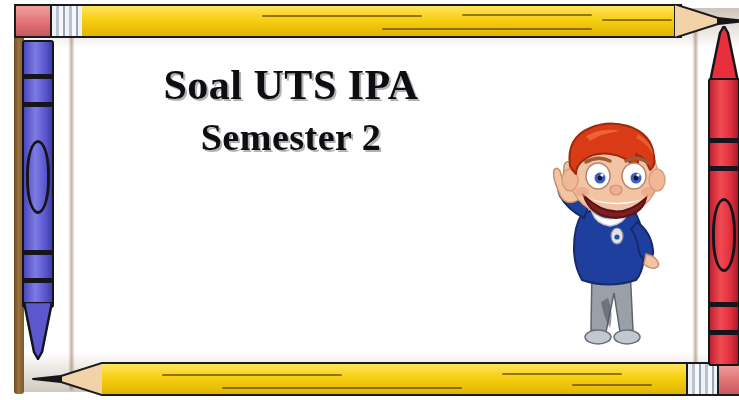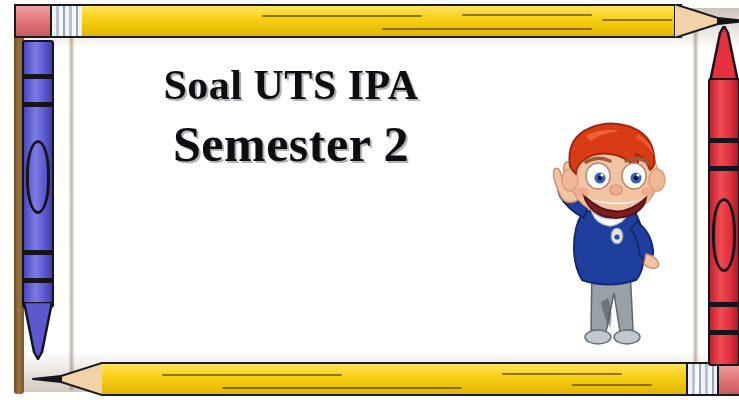--- a/index.html
+++ b/index.html
@@ -81,21 +81,21 @@
     text-align: center;
     color: #0d0d12;
     font-weight: bold;
     line-height: 1.04;
     text-shadow: 2px 2px 0 rgba(0,0,0,0.30);
     letter-spacing: 0.5px;
   }
   .headline .l1 { font-size: 42px; display: block; }
   .headline .l2 { font-size: 38px; display: block; margin-top: 12px; }
   .headline .l3 { font-size: 38px; display: block; margin-top: 10px; }
-  .headline .l4 { font-size: 50px; display: block; margin-top: 10px; }
+  .headline .l4 { font-size: 38px; display: block; margin-top: 10px; }
 
   
   .pencil-h {
     position: absolute;
     height: 34px;
   }
   .pencil-h .body {
     position: absolute;
     top: 0; height: 34px;
     background: linear-gradient(180deg,#ffe45e 0%,#f7cf13 45%,#e0b500 100%);

